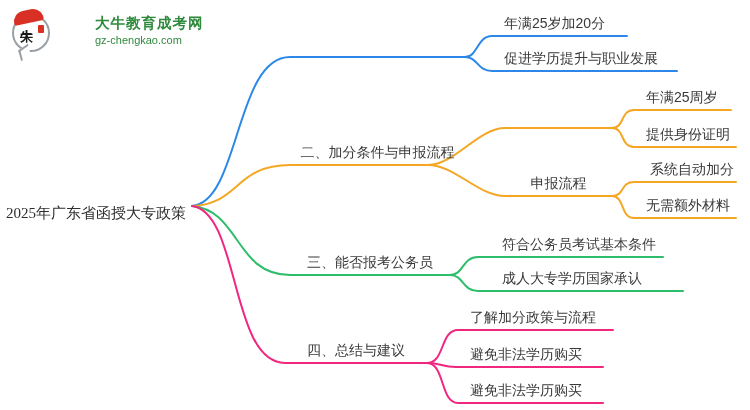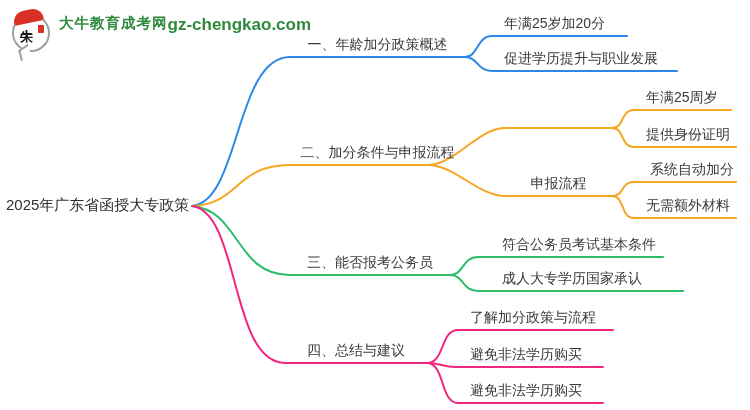--- a/index.html
+++ b/index.html
@@ -5,35 +5,35 @@
   html,body{margin:0;padding:0;background:#fff;}
   .canvas{position:relative;width:750px;height:410px;background:#ffffff;overflow:hidden;
           font-family:"Liberation Sans",sans-serif;}
   svg.lines{position:absolute;left:0;top:0;width:750px;height:410px;}
   svg.lines path{fill:none;stroke-width:2;stroke-linecap:round;stroke-linejoin:round;}
   .s1{stroke:var(--c1);} .s2{stroke:var(--c2);} .s3{stroke:var(--c3);} .s4{stroke:var(--c4);}
 
   .node{position:absolute;white-space:nowrap;font-size:14px;color:#3a3a3a;line-height:17px;}
   .center{text-align:center;}
 
-  .root-label{position:absolute;left:6px;top:196px;font-size:15px;color:#2e2e2e;white-space:nowrap;}
+  .root-label{position:absolute;left:6px;top:204px;font-size:15px;color:#2e2e2e;white-space:nowrap;font-family:Liberation Serif, serif;}
 
   
   .logo{position:absolute;left:12px;top:14px;display:flex;align-items:flex-start;gap:9px;}
   .bubble{position:relative;width:34px;height:34px;border:2px solid #9aa0a6;border-radius:50%;background:#fff;}
   .hat{position:absolute;left:-1px;top:-6px;width:30px;height:13px;background:#d93025;
        border-radius:15px 15px 3px 3px;transform:rotate(-12deg);}
   .bubble-txt{position:absolute;left:6px;top:3px;writing-mode:vertical-rl;
        font-family:"Liberation Serif",serif;font-weight:bold;font-size:13px;line-height:13px;color:#1a1a1a;}
   .seal{position:absolute;right:4px;top:9px;width:6px;height:8px;background:#d93025;border-radius:1px;}
   .tail{position:absolute;left:5px;bottom:-8px;width:9px;height:9px;background:#fff;
        border-left:2px solid #9aa0a6;border-bottom:2px solid #9aa0a6;transform:rotate(75deg) skewX(20deg);}
-  .logo-text{display:flex;flex-direction:row;}
+  .logo-text{display:flex;flex-direction:column;margin-left:36px;}
   .site-name{font-size:14.5px;font-weight:bold;color:var(--logo-green);letter-spacing:1px;}
-  .site-url{font-size:17px;font-weight:bold;color:var(--logo-green);margin-top:1px;}
+  .site-url{font-size:11px;font-weight:normal;color:var(--logo-green);margin-top:1px;}
 </style>
 </head>
 <body>
 
 <div class="canvas">
 
   <svg class="lines" viewBox="0 0 750 410">
 
     <path class="s1" d="M192,206 C240,202 235,57 290,57 H465"></path>
     <path class="s1" d="M465,57 C478,57 477,36 492,36 H627"></path>
@@ -65,21 +65,20 @@
       <span class="tail"></span>
     </div>
     <div class="logo-text">
       <div class="site-name">大牛教育成考网</div>
       <div class="site-url">gz-chengkao.com</div>
     </div>
   </div>
 
   <div class="root-label">2025年广东省函授大专政策</div>
 
-  <div class="node center" style="left:290px;top:36px;width:175px">一、年龄加分政策概述</div>
   <div class="node" style="left:504px;top:15px">年满25岁加20分</div>
   <div class="node" style="left:504px;top:50px">促进学历提升与职业发展</div>
 
   <div class="node center" style="left:290px;top:144px;width:175px">二、加分条件与申报流程</div>
   <div class="node center" style="left:505px;top:175px;width:107px">申报流程</div>
   <div class="node" style="left:646px;top:89px">年满25周岁</div>
   <div class="node" style="left:646px;top:126px">提供身份证明</div>
   <div class="node" style="left:650px;top:161px">系统自动加分</div>
   <div class="node" style="left:646px;top:197px">无需额外材料</div>
 

